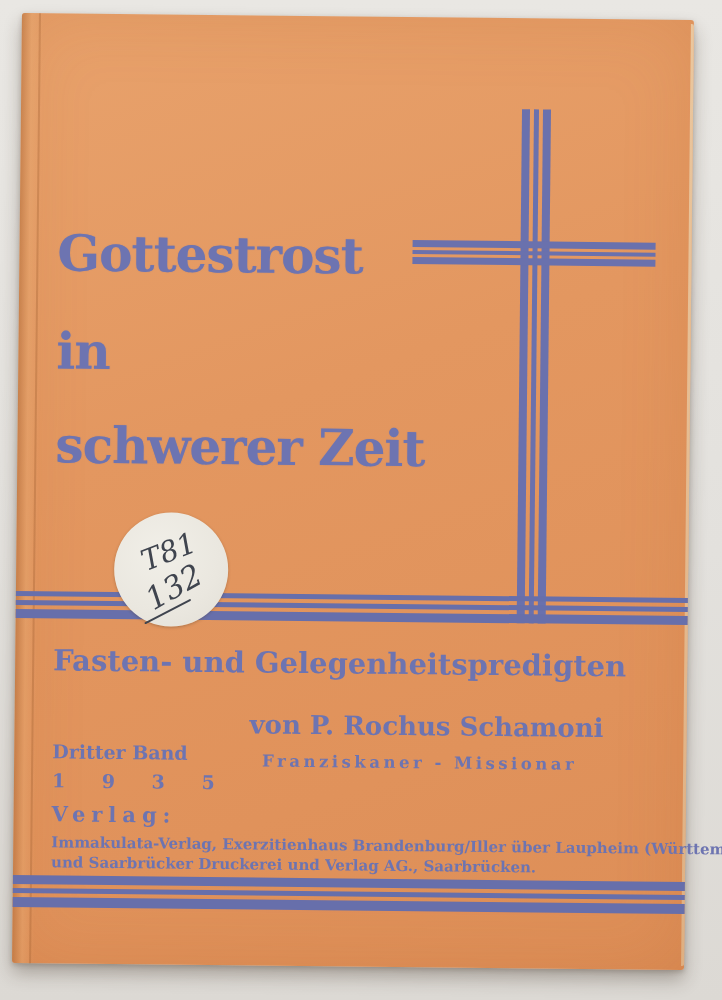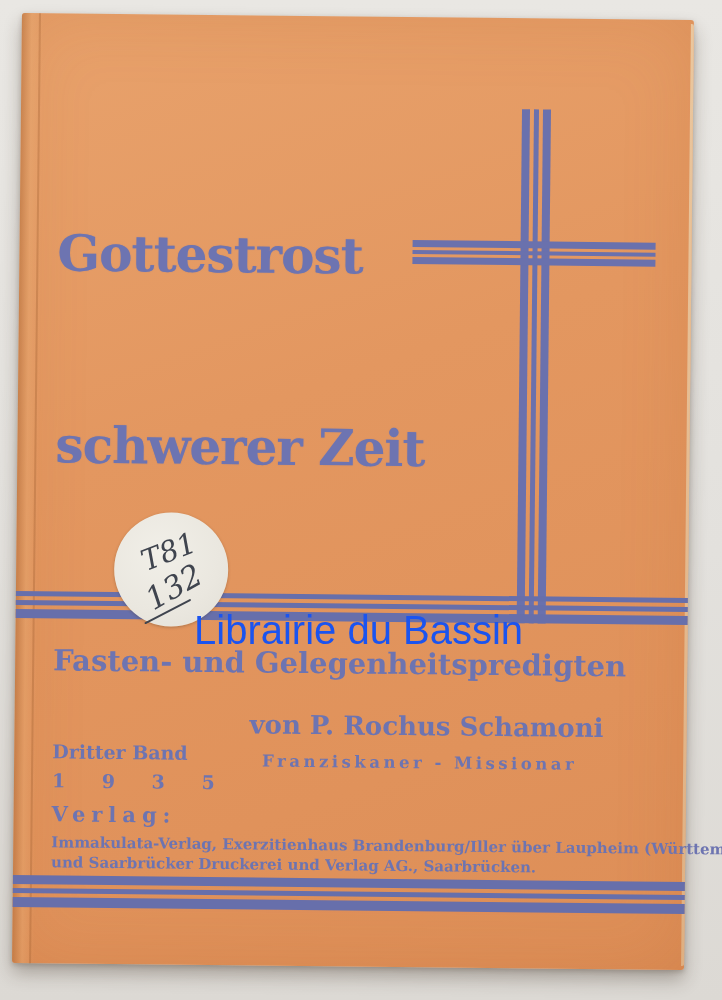--- a/index.html
+++ b/index.html
@@ -141,20 +141,21 @@
       <div class="stripe s2"></div>
       <div class="stripe s3"></div>
     </div>
     <div class="cross-arm">
       <div class="stripe s1"></div>
       <div class="stripe s2"></div>
       <div class="stripe s3"></div>
     </div>
 
     <div class="title-line title-1">Gottestrost</div>
+    <div class="title-line title-2">in</div>
     <div class="title-line title-3">schwerer Zeit</div>
 
     <div class="band band-mid">
       <div class="stripe s1"></div>
       <div class="stripe s2"></div>
       <div class="stripe s3"></div>
     </div>
     <div class="band band-bottom">
       <div class="stripe s1"></div>
       <div class="stripe s2"></div>
@@ -170,14 +171,13 @@
     <div class="publisher-line publisher-line-1">Immakulata-Verlag, Exerzitienhaus Brandenburg/Iller über Laupheim (Württemberg)</div>
     <div class="publisher-line publisher-line-2">und Saarbrücker Druckerei und Verlag AG., Saarbrücken.</div>
 
     <div class="sticker">
       <div class="sticker-line sticker-line-1">T81</div>
       <div class="sticker-line sticker-line-2">132</div>
       <div class="sticker-underline"></div>
     </div>
   </div>
 
-  <div class="watermark">Librairie du Bassin</div>
 </div>
 
 </body></html>

